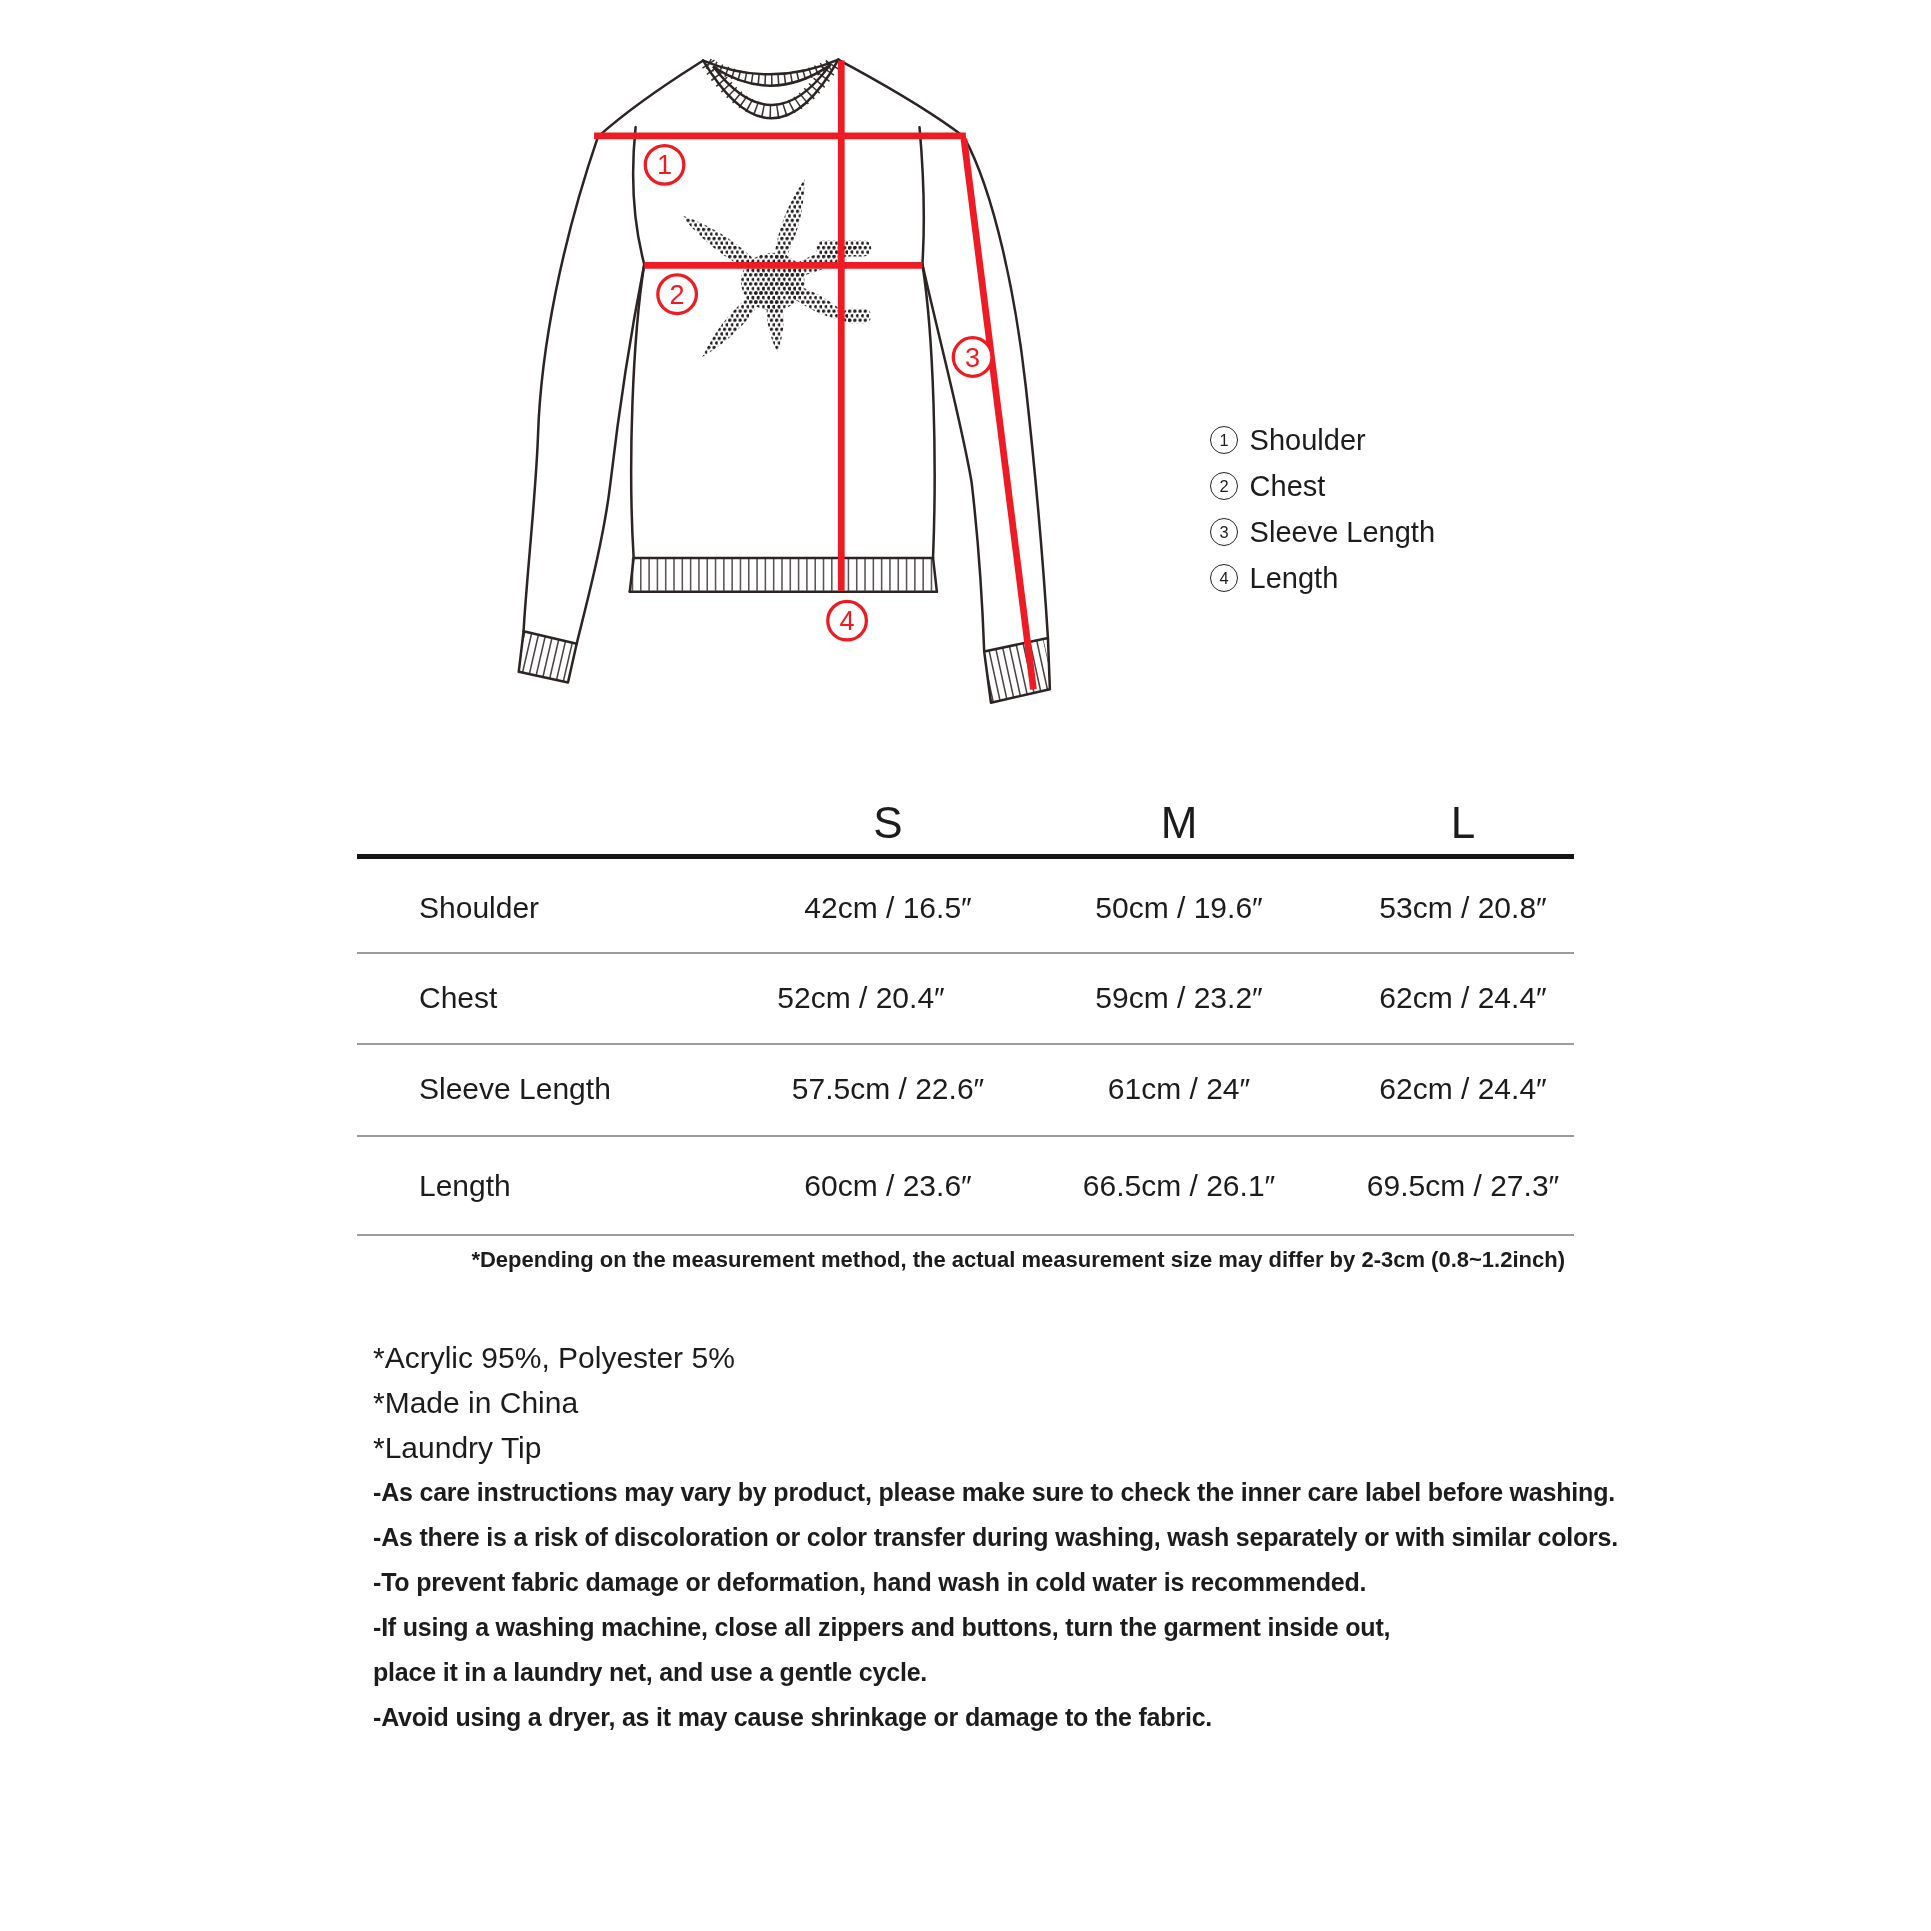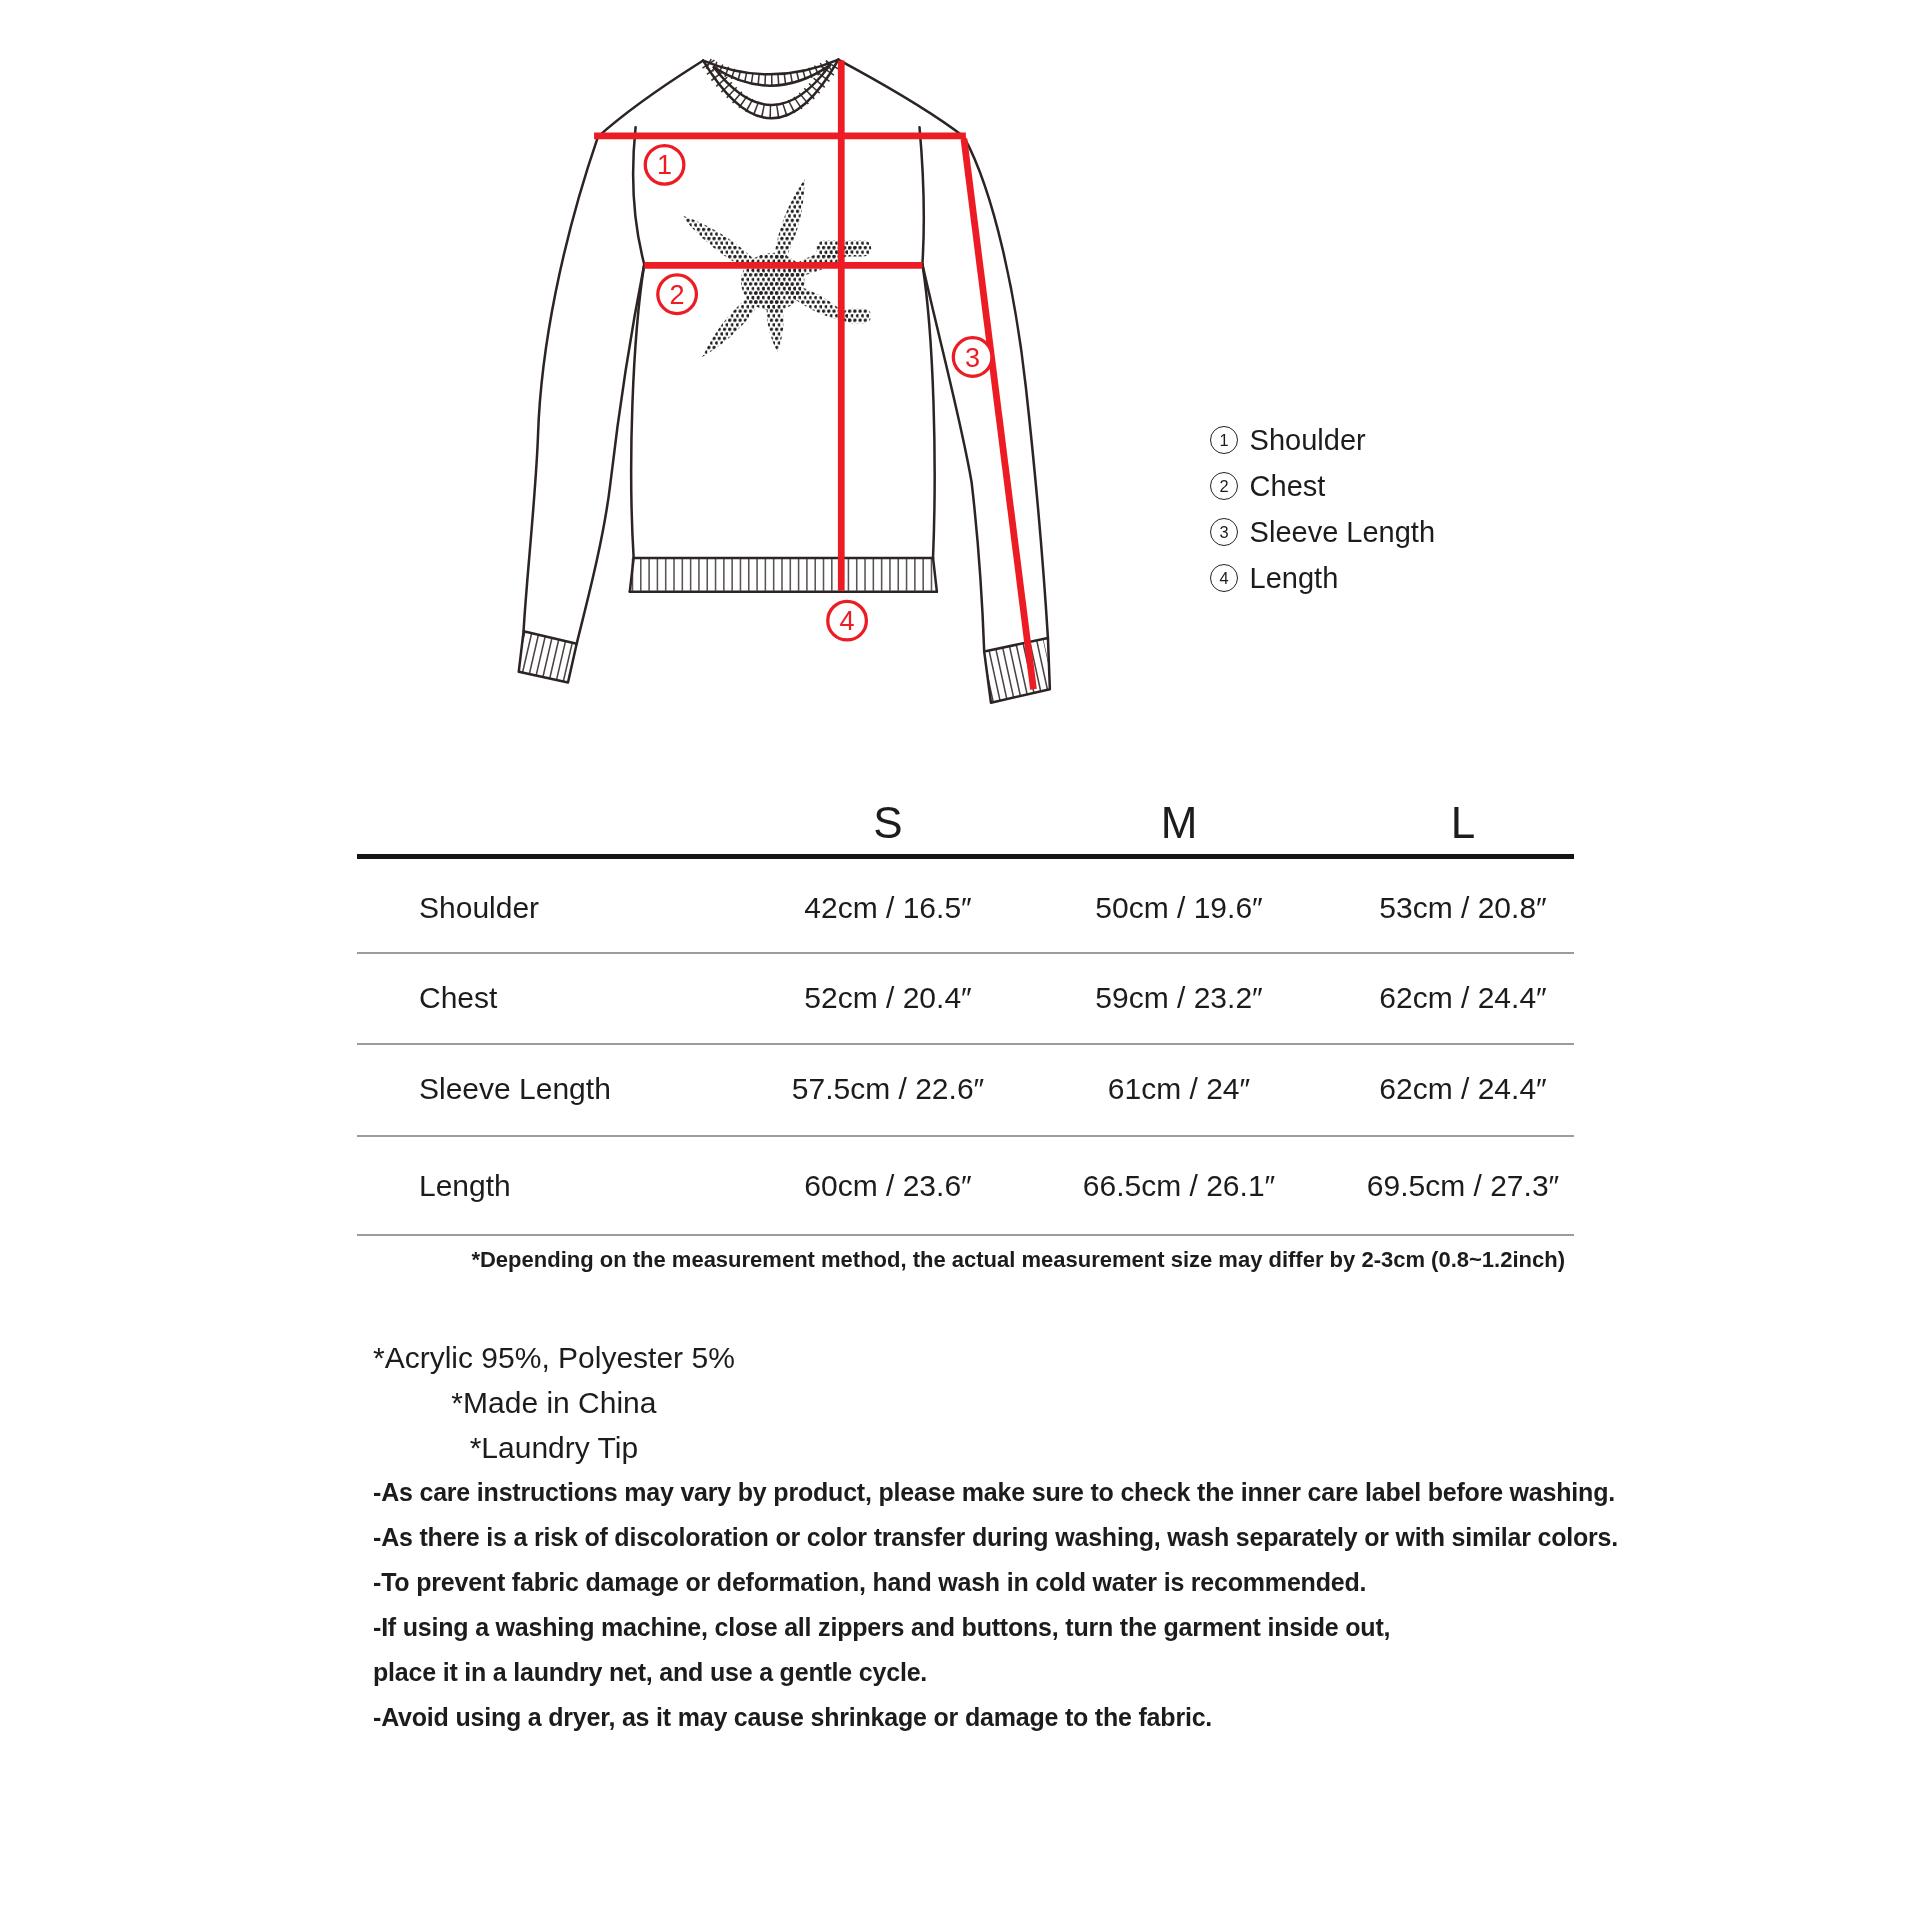--- a/index.html
+++ b/index.html
@@ -16,21 +16,21 @@
   .t-head{position:absolute;left:0;top:0;width:1217px;height:62px;line-height:62px;}
   .t-head span{position:absolute;transform:translateX(-50%);font-size:44px;}
   .rule-thick{position:absolute;left:0;top:62px;width:1217px;height:4.8px;background:#141414;}
   .t-row{position:absolute;left:0;width:1217px;height:62px;line-height:62px;font-size:30px;}
   .t-row .rlabel{position:absolute;left:62px;}
   .t-row .v{position:absolute;transform:translateX(-50%);white-space:nowrap;}
   .rule-thin{position:absolute;left:0;width:1217px;height:1.9px;background:#9c9c9c;}
   .t-note{position:absolute;right:366px;top:1245px;font-size:22px;line-height:29px;color:#1c1c1c;font-weight:bold;}
   
   .info-head{position:absolute;left:373px;top:1335px;font-size:30px;}
-  .info-head div{height:45px;line-height:45px;white-space:nowrap;text-align:center;}
+  .info-head div{height:45px;line-height:45px;white-space:nowrap;}
   .care{position:absolute;left:373px;top:1470px;font-size:25px;}
   .care div{height:45px;line-height:45px;white-space:nowrap;letter-spacing:-0.2px;font-weight:bold;}
 </style>
 </head>
 <body>
 
 <div class="page">
 
   <svg id="diagram-svg" width="676" height="734" viewBox="0 0 700 760">
     <defs>
@@ -150,21 +150,21 @@
     <div class="t-row" style="top:85px">
       <span class="rlabel">Shoulder</span>
       <span class="v" style="left:531px">42cm / 16.5″</span>
       <span class="v" style="left:822px">50cm / 19.6″</span>
       <span class="v" style="left:1106px">53cm / 20.8″</span>
     </div>
     <div class="rule-thin" style="top:160px"></div>
 
     <div class="t-row" style="top:175px">
       <span class="rlabel">Chest</span>
-      <span class="v" style="left:531px">52cm / 20.4″</span>
+      <span class="v" style="left:504px">52cm / 20.4″</span>
       <span class="v" style="left:822px">59cm / 23.2″</span>
       <span class="v" style="left:1106px">62cm / 24.4″</span>
     </div>
     <div class="rule-thin" style="top:251px"></div>
 
     <div class="t-row" style="top:266px">
       <span class="rlabel">Sleeve Length</span>
       <span class="v" style="left:531px">57.5cm / 22.6″</span>
       <span class="v" style="left:822px">61cm / 24″</span>
       <span class="v" style="left:1106px">62cm / 24.4″</span>

